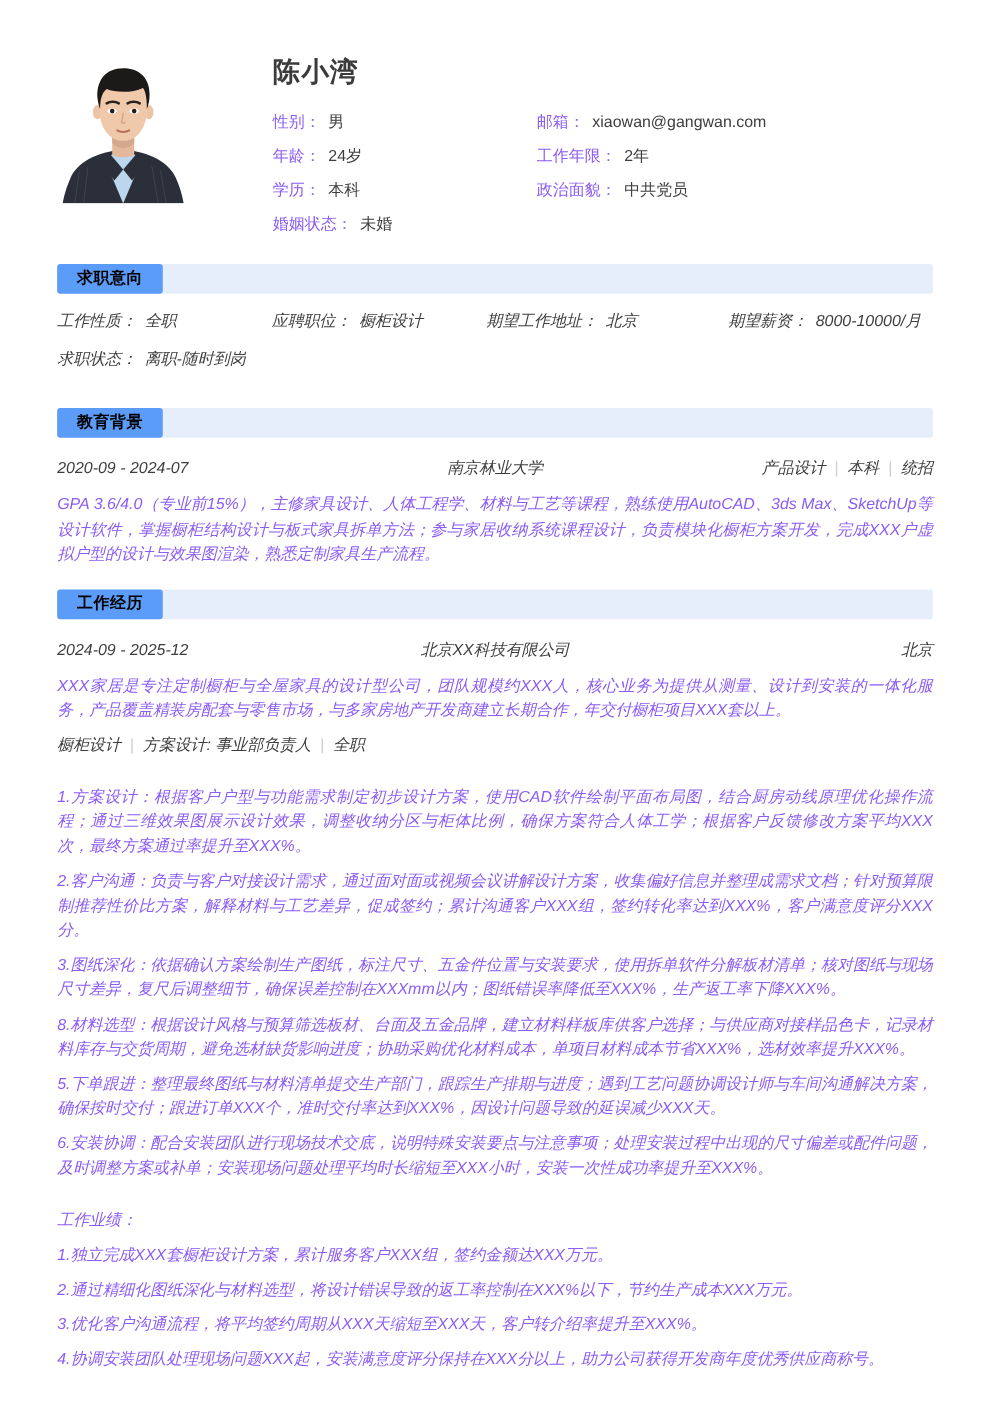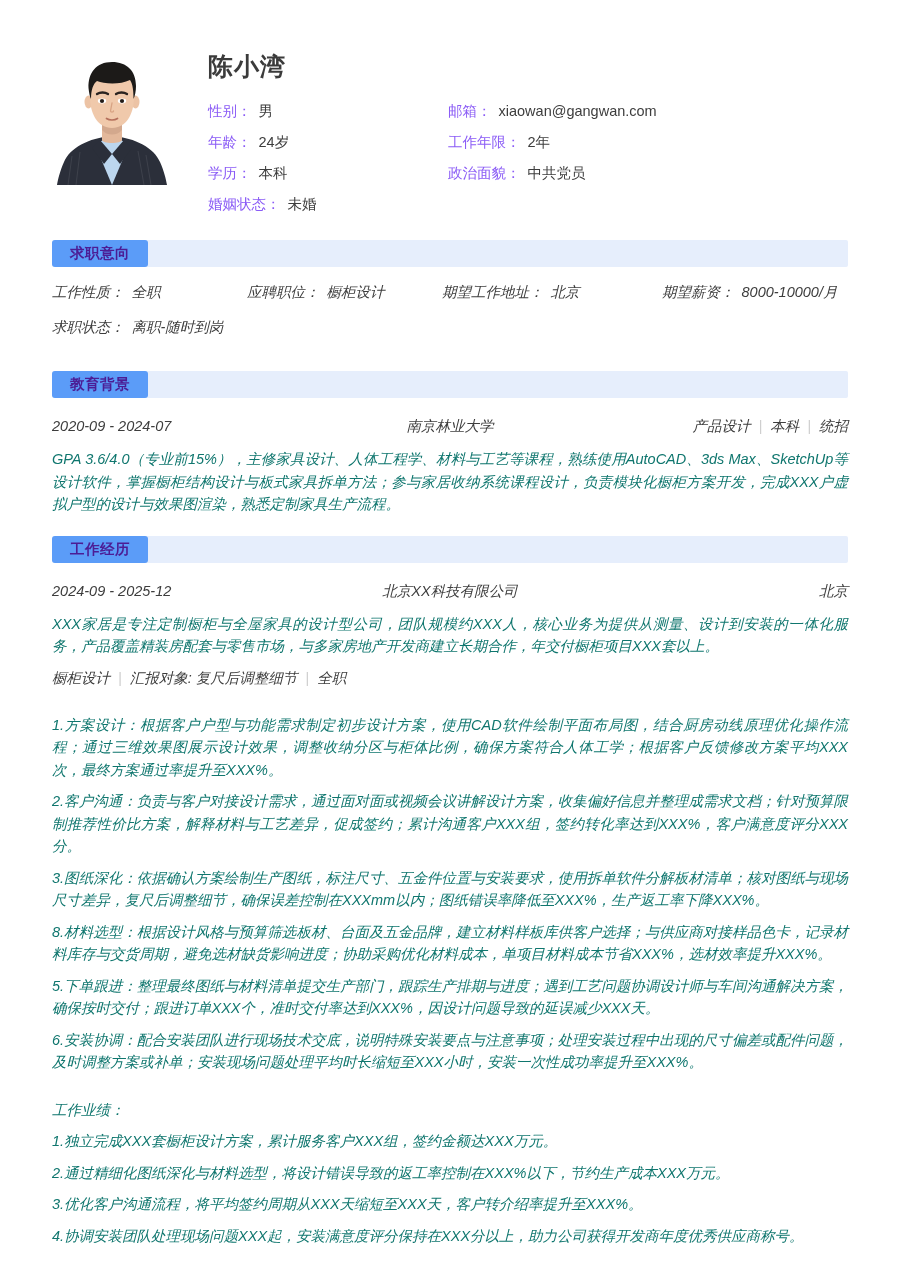--- a/index.html
+++ b/index.html
@@ -19,20 +19,21 @@
     background: #ffffff;
     overflow: hidden;
   }
 
   
   .header {
     display: flex;
     align-items: flex-start;
     padding: 52px 52px 0 52px;
     box-sizing: border-box;
+    gap: 40px;
   }
   .photo-wrap {
     width: 120px;
     height: 133px;
     flex: 0 0 120px;
     background: #ffffff;
     position: relative;
     overflow: hidden;
   }
   .photo-svg { display: block; width: 120px; height: 133px; }
@@ -72,21 +73,21 @@
     background: #e6eefc;
     border-radius: 2px;
   }
   .section-tab {
     position: absolute;
     left: 0;
     top: 0;
     height: 27px;
     line-height: 27px;
     background: #5b9cf8;
-    color: #4c1d95;
+    color: #000000;
     font-size: 14.5px;
     font-weight: bold;
     padding: 0 18px;
     border-radius: 3px;
     letter-spacing: 0.5px;
     box-sizing: border-box;
     white-space: nowrap;
   }
 
   .section-body {
@@ -129,21 +130,21 @@
   .entry-extra .sep,
   .meta-line .sep {
     display: inline-block;
     color: #cfcfcf;
     margin: 0 8px;
     font-weight: 300;
   }
 
   .para {
     font-size: 14.5px;
-    color: #0f766e;
+    color: #8b5cf6;
     line-height: 22.5px;
     margin: 11px 0 0 0;
     text-align: justify;
     white-space: pre-wrap;
   }
   .para.tight { margin-top: 9px; }
 
   .meta-line {
     font-size: 14.5px;
     color: #3d3d3d;
@@ -289,21 +290,21 @@
   <div class="section-body">
     <div class="entry-head">
       <div class="entry-date">2024-09 - 2025-12</div>
       <div class="entry-org">北京XX科技有限公司</div>
       <div class="entry-extra">北京</div>
     </div>
 
     <p class="para">XXX家居是专注定制橱柜与全屋家具的设计型公司，团队规模约XXX人，核心业务为提供从测量、设计到安装的一体化服务，产品覆盖精装房配套与零售市场，与多家房地产开发商建立长期合作，年交付橱柜项目XXX套以上。</p>
 
     <div class="meta-line">
-      <span>橱柜设计</span><span class="sep">|</span><span>汇报对象: 复尺后调整细节</span><span class="sep">|</span><span>全职</span>
+      <span>橱柜设计</span><span class="sep">|</span><span>方案设计: 事业部负责人</span><span class="sep">|</span><span>全职</span>
     </div>
 
     <div class="block-gap"></div>
 
     <p class="para tight">1.方案设计：根据客户户型与功能需求制定初步设计方案，使用CAD软件绘制平面布局图，结合厨房动线原理优化操作流程；通过三维效果图展示设计效果，调整收纳分区与柜体比例，确保方案符合人体工学；根据客户反馈修改方案平均XXX次，最终方案通过率提升至XXX%。</p>
     <p class="para tight">2.客户沟通：负责与客户对接设计需求，通过面对面或视频会议讲解设计方案，收集偏好信息并整理成需求文档；针对预算限制推荐性价比方案，解释材料与工艺差异，促成签约；累计沟通客户XXX组，签约转化率达到XXX%，客户满意度评分XXX分。</p>
     <p class="para tight">3.图纸深化：依据确认方案绘制生产图纸，标注尺寸、五金件位置与安装要求，使用拆单软件分解板材清单；核对图纸与现场尺寸差异，复尺后调整细节，确保误差控制在XXXmm以内；图纸错误率降低至XXX%，生产返工率下降XXX%。</p>
     <p class="para tight">8.材料选型：根据设计风格与预算筛选板材、台面及五金品牌，建立材料样板库供客户选择；与供应商对接样品色卡，记录材料库存与交货周期，避免选材缺货影响进度；协助采购优化材料成本，单项目材料成本节省XXX%，选材效率提升XXX%。</p>
     <p class="para tight">5.下单跟进：整理最终图纸与材料清单提交生产部门，跟踪生产排期与进度；遇到工艺问题协调设计师与车间沟通解决方案，确保按时交付；跟进订单XXX个，准时交付率达到XXX%，因设计问题导致的延误减少XXX天。</p>
     <p class="para tight">6.安装协调：配合安装团队进行现场技术交底，说明特殊安装要点与注意事项；处理安装过程中出现的尺寸偏差或配件问题，及时调整方案或补单；安装现场问题处理平均时长缩短至XXX小时，安装一次性成功率提升至XXX%。</p>

